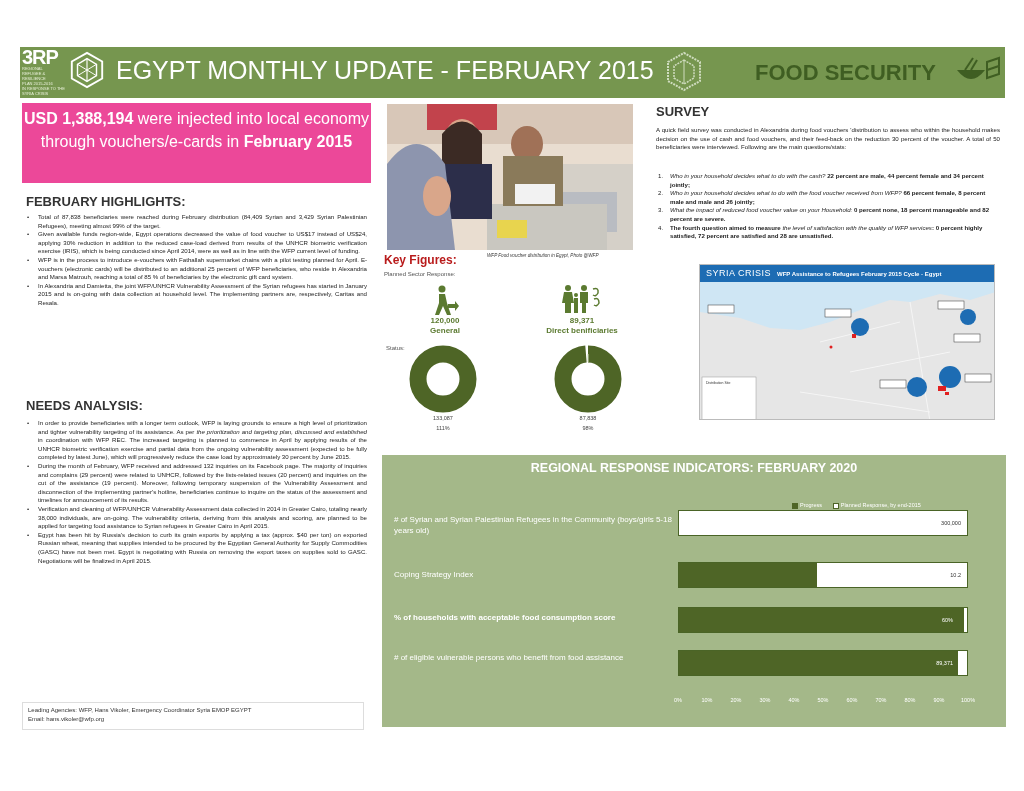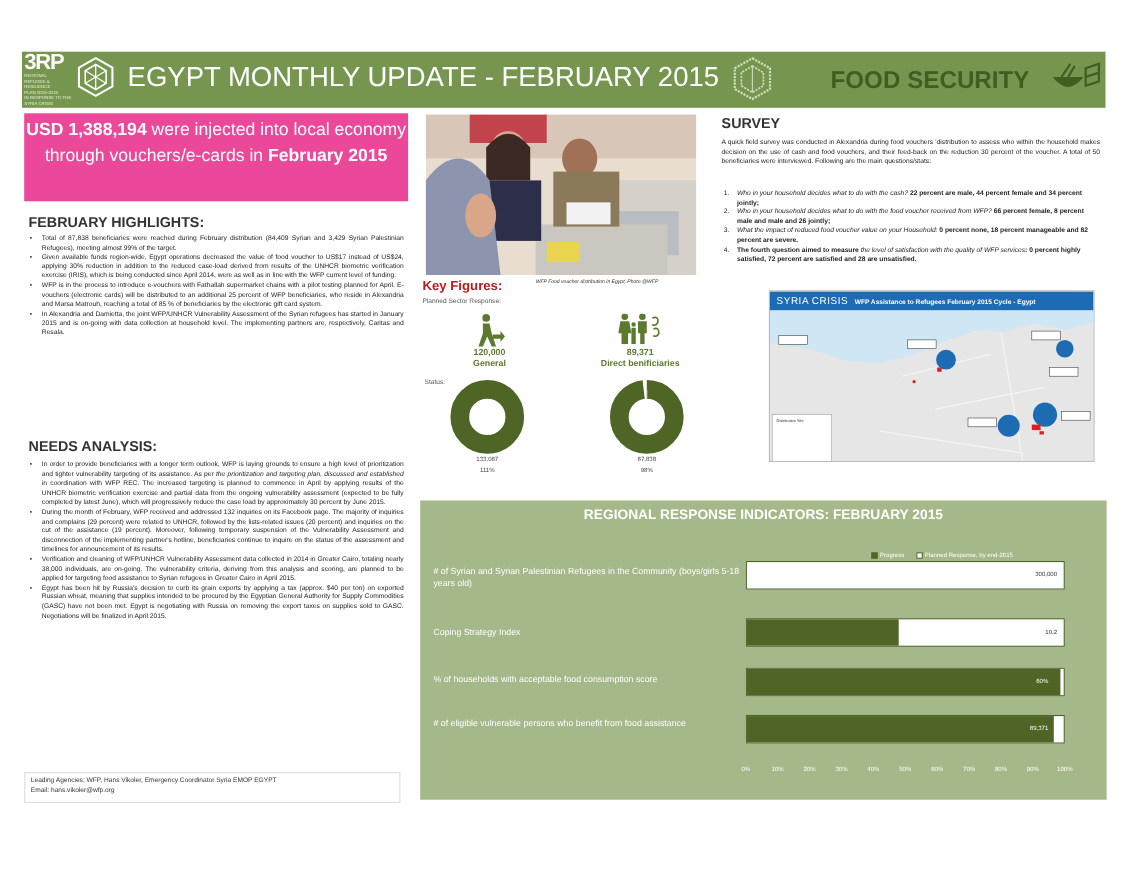--- a/index.html
+++ b/index.html
@@ -215,38 +215,38 @@
       <rect x="265" y="92" width="26" height="8"></rect>
         <rect x="180" y="98" width="26" height="8"></rect>
     </g>
     <rect x="2" y="95" width="54" height="44" fill="#fff" stroke="#999" stroke-width="0.5"></rect>
     <text x="6" y="102" font-size="3.5" fill="#333" font-family="Liberation Sans, sans-serif">Distribution Site</text>
   </svg>
   <div class="map-head"><span class="syr">SYRIA CRISIS</span><b>WFP Assistance to Refugees February 2015 Cycle - Egypt</b></div>
 </div>
 
 <div class="abs rri" id="rri">
-  <div class="rri-title">REGIONAL RESPONSE INDICATORS: FEBRUARY 2015</div>
+  <div class="rri-title">REGIONAL RESPONSE INDICATORS: FEBRUARY 2020</div>
   <div class="legend">
     <span class="sw" style="background:#4e6526;"></span><span>Progress</span>
     &nbsp;&nbsp;&nbsp;&nbsp;&nbsp;
     <span class="sw" style="background:#fff; border:1px solid #4e6526;"></span><span>Planned Response, by end-2015</span>
   </div>
   <div id="chart-rows">
       <div class="cat-lbl" style="top: 59px; width: 280px;"># of Syrian and Syrian Palestinian Refugees in the Community (boys/girls 5-18 years old)</div>
       <div class="bar-track" style="top: 55px;">
         <div class="bar-fill" style="width: 0%; background: rgb(78, 101, 38);"></div>
         <div class="bar-val">300,000</div>
       </div>
       <div class="cat-lbl" style="top: 114px; width: 280px;">Coping Strategy Index</div>
       <div class="bar-track" style="top: 107px;">
         <div class="bar-fill" style="width: 48%; background: rgb(78, 101, 38);"></div>
         <div class="bar-val">10.2</div>
       </div>
-      <div class="cat-lbl" style="top: 157px; width: 280px;">% of households with acceptable food consumption score</div>
+      <div class="cat-lbl" style="top: 157px; width: 280px; font-weight: bold;">% of households with acceptable food consumption score</div>
       <div class="bar-track" style="top: 152px;">
         <div class="bar-fill" style="width: 99%; background: rgb(78, 101, 38);"></div>
         <div class="bar-val" style="color: rgb(255, 255, 255); right: 14px;">60%</div>
       </div>
       <div class="cat-lbl" style="top: 197px; width: 280px;"># of eligible vulnerable persons who benefit from food assistance</div>
       <div class="bar-track" style="top: 195px;">
         <div class="bar-fill" style="width: 97%; background: rgb(78, 101, 38);"></div>
         <div class="bar-val" style="color: rgb(255, 255, 255); right: 14px;">89,371</div>
       </div>
       <div class="tick" style="left: 296px;">0%</div>

